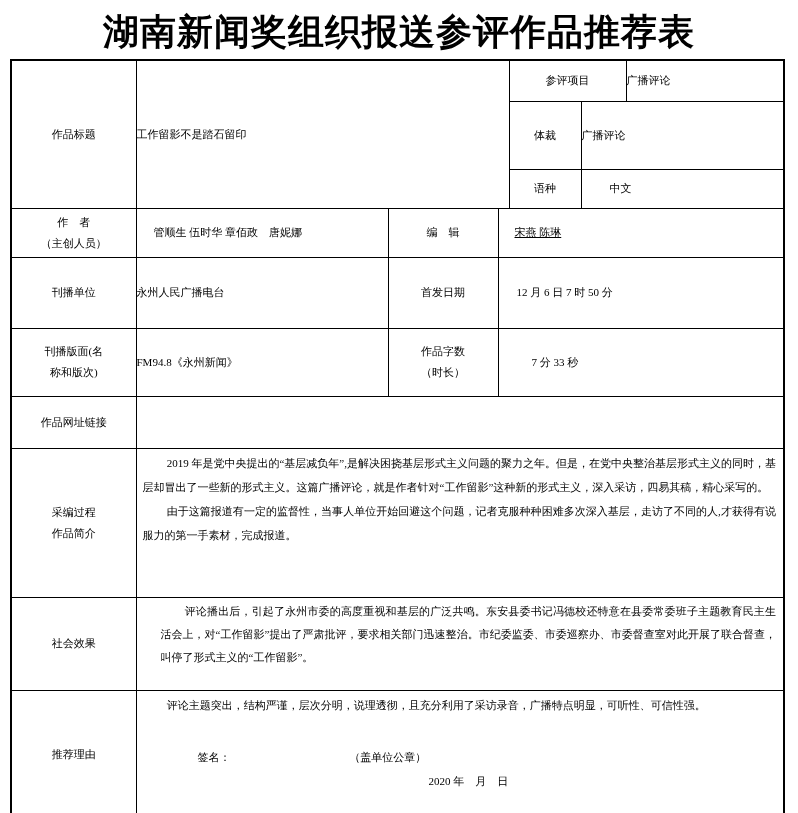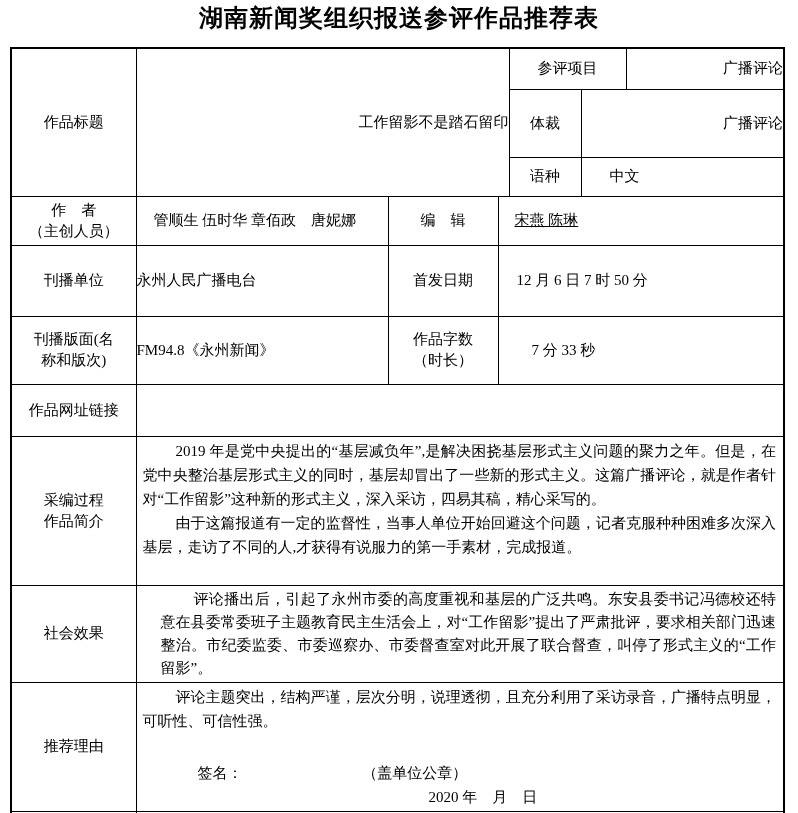--- a/index.html
+++ b/index.html
@@ -2,31 +2,31 @@
 <html><head>
 <meta charset="utf-8">
 <style>
   html,body { margin:0; padding:0; }
   body {
     width:798px; height:813px; overflow:hidden;
     background:#ffffff; color:#000000;
     font-family:"Liberation Serif","DejaVu Serif",serif;
   }
   .page-title {
-    margin:2px; height:43px; padding-top:0;
-    text-align:center; font-size:24px; font-weight:bold; letter-spacing:1px;
+    margin:8px; height:43px; padding-top:0;
+    text-align:center; font-size:36px; font-weight:bold; letter-spacing:1px;
   }
   table.form {
     border-collapse:collapse; table-layout:fixed;
     width:773px; margin-left:10px;
     border:2px solid #000;
   }
-  td { border:1px solid #000; padding:0; font-size:15px; vertical-align:middle; overflow:hidden; }
+  td { border:1px solid #000; padding:0; font-size:11px; vertical-align:middle; overflow:hidden; }
   .lbl { text-align:center; line-height:21px; }
-  .center { text-align:right; }
+  .center { text-align:left; }
   .val { padding-left:16px;text-decoration:underline; }
   .pad6  { }
   .pad17 { padding-left:17px; }
   .pad18 { padding-left:18px; }
   .pad25 { }
   .pad33 { padding-left:33px; }
   .pad62 { padding-left:28px; }
   .longtext {
     vertical-align:top; text-align:justify;
     padding:2px 7px 2px 6px; line-height:24px;

